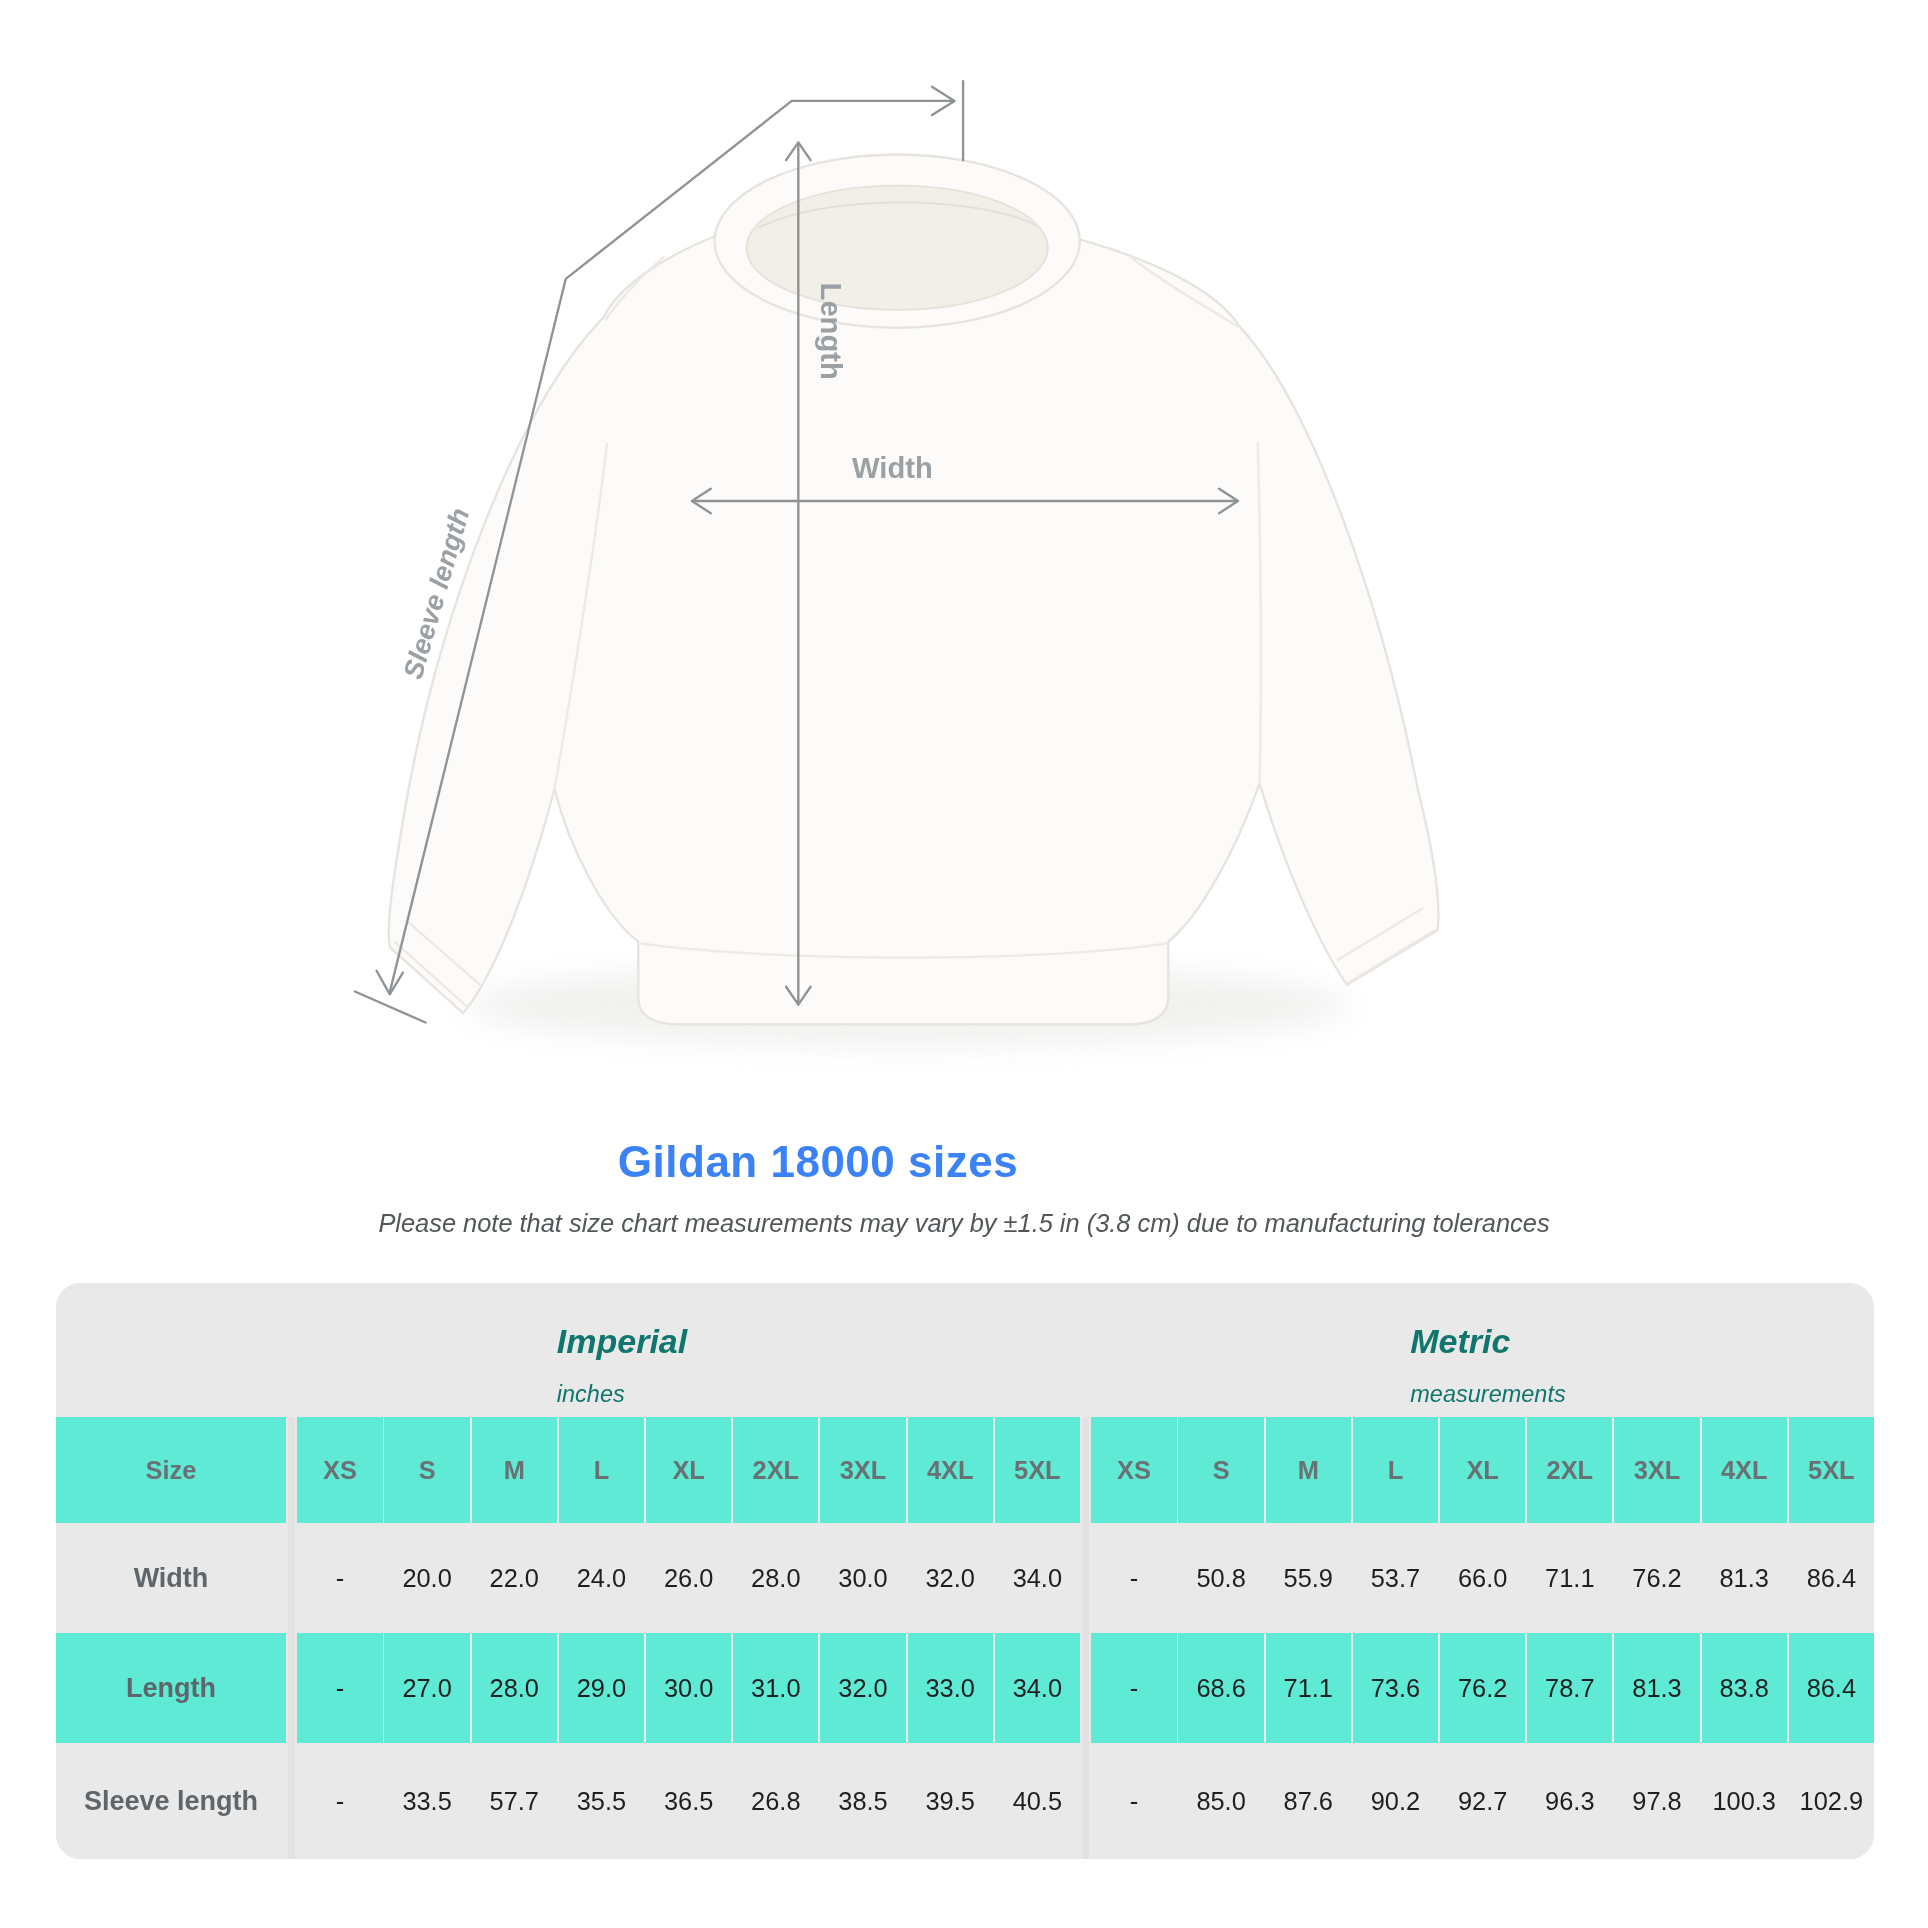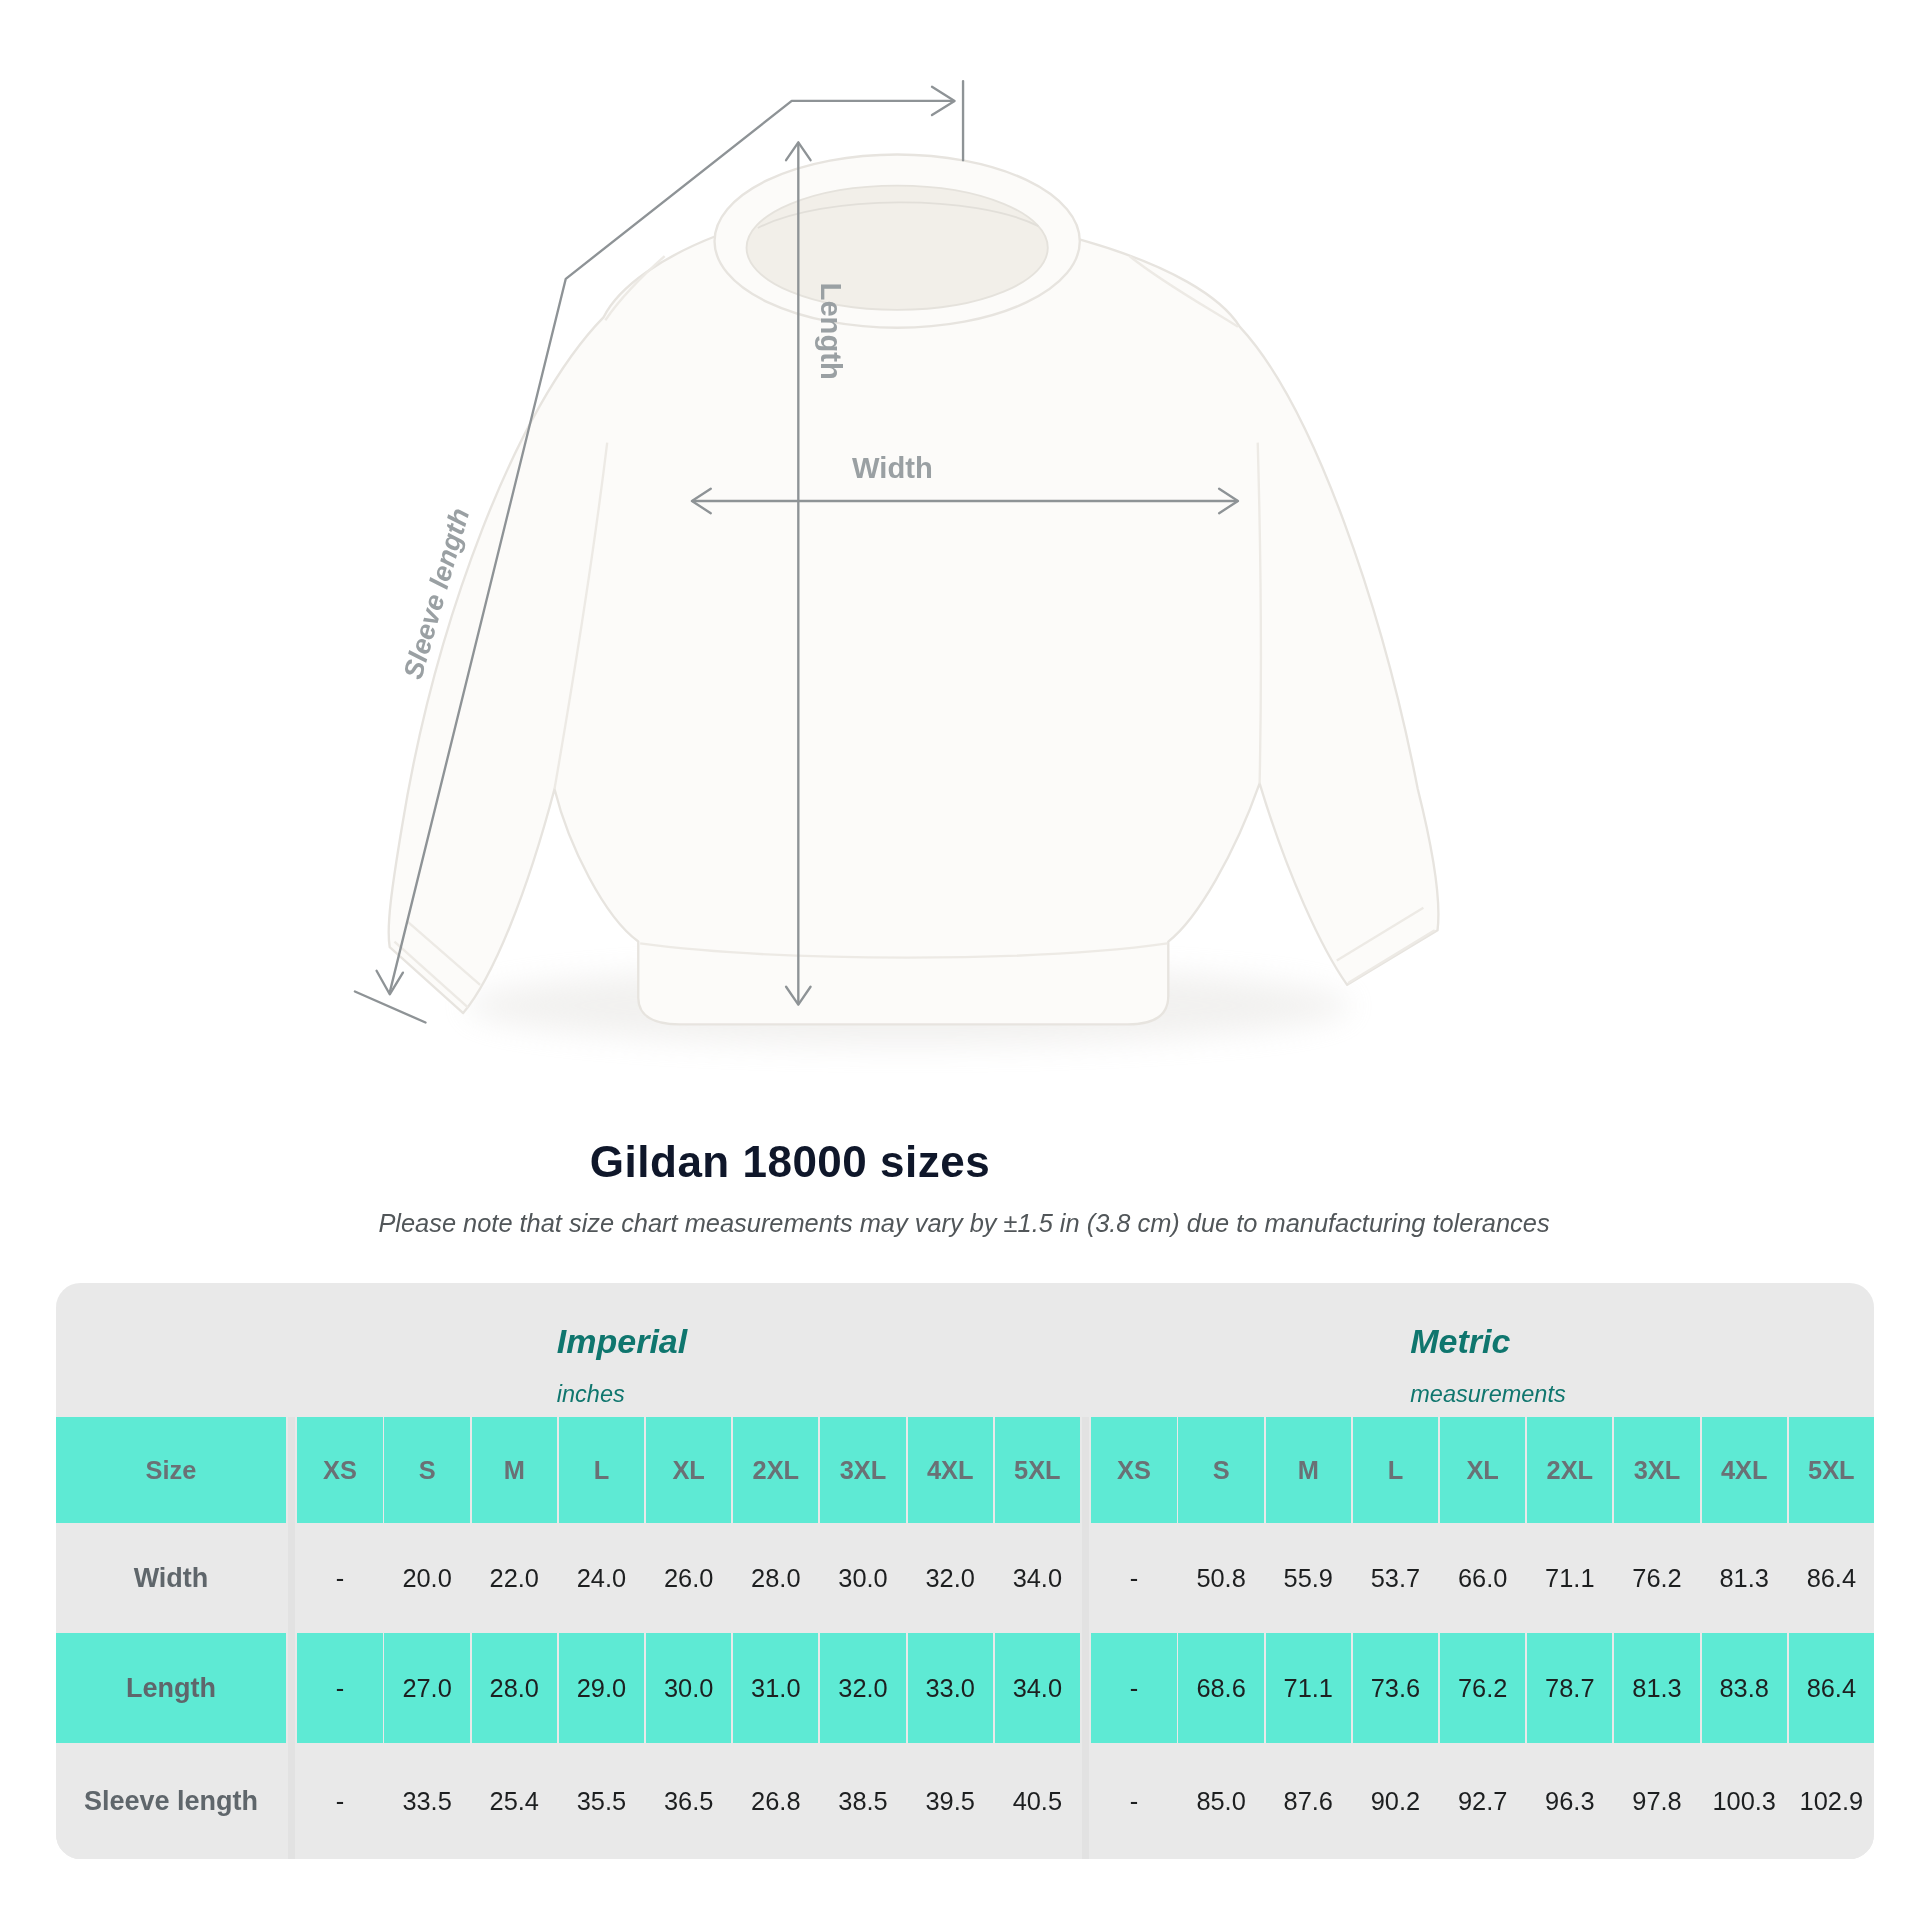--- a/index.html
+++ b/index.html
@@ -4,21 +4,21 @@
 <style>
   html,body{margin:0;padding:0;background:#fff;}
   .page{position:relative;width:1928px;height:1928px;background:#ffffff;overflow:hidden;
         font-family:"Liberation Sans", sans-serif;}
 
   
   .diagram{position:absolute;left:0;top:0;width:1928px;height:1130px;}
 
   
   .title{position:absolute;left:0;top:1137px;width:1580px;text-align:center;
-         font-size:44px;font-weight:bold;color:#0f172a;letter-spacing:0.5px;}
+         font-size:44px;font-weight:bold;color:#3b82f6;letter-spacing:0.5px;padding-left:28px;}
   .subtitle{position:absolute;left:0;top:1209px;width:1928px;text-align:center;
          font-size:25.4px;font-style:italic;color:#515659;}
 
   
   .tbl{position:absolute;left:56px;top:1283px;width:1818px;height:576px;
        background:#e9e9e9;border-radius:24.5px;overflow:hidden;}
   .group-head{position:absolute;top:39px;transform:translateX(-50%);color:#0f766e;}
   .group-head .g-title{font-size:34px;font-weight:bold;font-style:italic;}
   .group-head .g-unit{font-size:23.5px;font-style:italic;margin-top:20px;}
   .grid{position:absolute;left:0;top:134px;width:1818px;height:443px;
@@ -176,21 +176,21 @@
         <div class="cell w val">73.6</div>
         <div class="cell w val">76.2</div>
         <div class="cell w val">78.7</div>
         <div class="cell w val">81.3</div>
         <div class="cell w val">83.8</div>
         <div class="cell w val">86.4</div>
         <div class="cell g rowlab">Sleeve length</div>
         <div class="cell spacer"></div>
         <div class="cell g val">-</div>
         <div class="cell g val">33.5</div>
-        <div class="cell g val">25.4</div>
+        <div class="cell g val">57.7</div>
         <div class="cell g val">35.5</div>
         <div class="cell g val">36.5</div>
         <div class="cell g val">26.8</div>
         <div class="cell g val">38.5</div>
         <div class="cell g val">39.5</div>
         <div class="cell g val">40.5</div>
         <div class="cell spacer"></div>
         <div class="cell g val">-</div>
         <div class="cell g val">85.0</div>
         <div class="cell g val">87.6</div>

